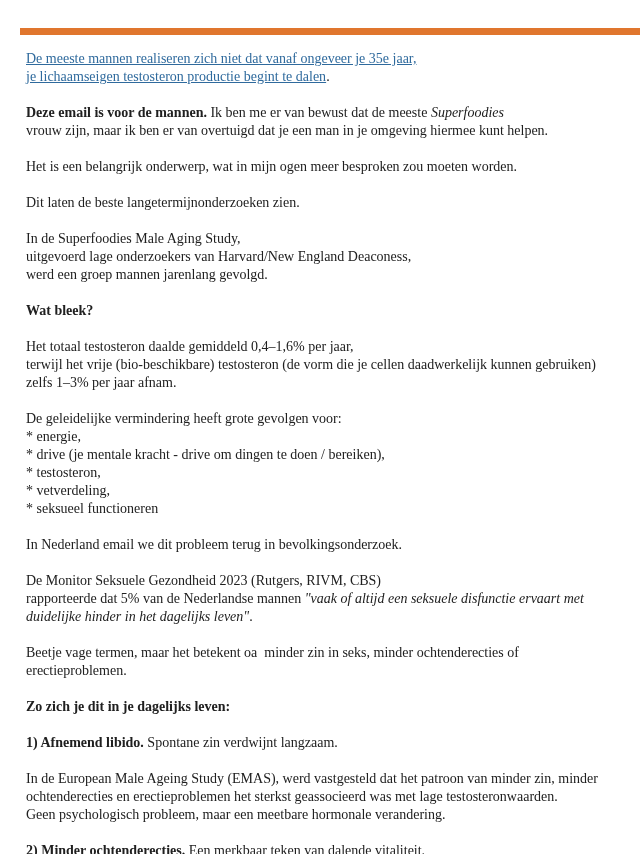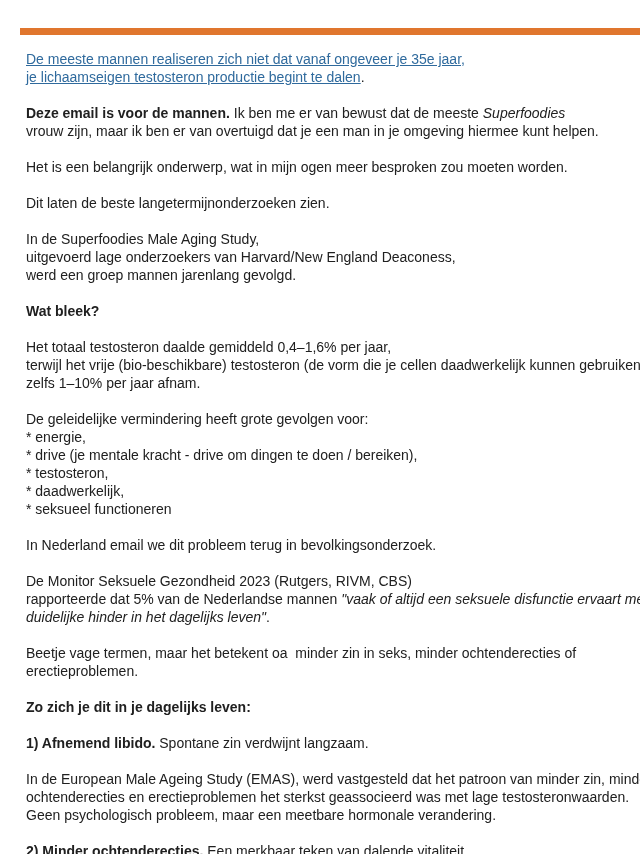--- a/index.html
+++ b/index.html
@@ -7,21 +7,21 @@
     padding: 0;
     background: #ffffff;
     overflow: hidden;
   }
   .page {
     position: relative;
     width: 640px;
     height: 854px;
     background: #ffffff;
     overflow: hidden;
-    font-family: Liberation Sans, sans-serif;
+    font-family: Liberation Serif, serif;
   }
   .accent-bar {
     position: absolute;
     left: 20px;
     top: 28px;
     width: 620px;
     height: 7px;
     background: var(--accent, #e0762e);
   }
   .email-body {
@@ -67,28 +67,28 @@
         <div class="line"><span>In de Superfoodies Male Aging Study,</span></div>
         <div class="line"><span>uitgevoerd lage onderzoekers van Harvard/New England Deaconess,</span></div>
         <div class="line"><span>werd een groep mannen jarenlang gevolgd.</span></div>
       </div>
       <div class="paragraph">
         <div class="line"><span class="b">Wat bleek?</span></div>
       </div>
       <div class="paragraph">
         <div class="line"><span>Het totaal testosteron daalde gemiddeld 0,4–1,6% per jaar,</span></div>
         <div class="line"><span>terwijl het vrije (bio-beschikbare) testosteron (de vorm die je cellen daadwerkelijk kunnen gebruiken)</span></div>
-        <div class="line"><span>zelfs 1–10% per jaar afnam.</span></div>
+        <div class="line"><span>zelfs 1–3% per jaar afnam.</span></div>
       </div>
       <div class="paragraph">
         <div class="line"><span>De geleidelijke vermindering heeft grote gevolgen voor:</span></div>
         <div class="line"><span>* energie,</span></div>
         <div class="line"><span>* drive (je mentale kracht - drive om dingen te doen / bereiken),</span></div>
         <div class="line"><span>* testosteron,</span></div>
-        <div class="line"><span>* daadwerkelijk,</span></div>
+        <div class="line"><span>* vetverdeling,</span></div>
         <div class="line"><span>* seksueel functioneren</span></div>
       </div>
       <div class="paragraph">
         <div class="line"><span>In Nederland email we dit probleem terug in bevolkingsonderzoek.</span></div>
       </div>
       <div class="paragraph">
         <div class="line"><span>De Monitor Seksuele Gezondheid 2023 (Rutgers, RIVM, CBS)</span></div>
         <div class="line"><span>rapporteerde dat 5% van de Nederlandse mannen </span><span class="i">"vaak of altijd een seksuele disfunctie ervaart met</span></div>
         <div class="line"><span class="i">duidelijke hinder in het dagelijks leven"</span><span>.</span></div>
       </div>

